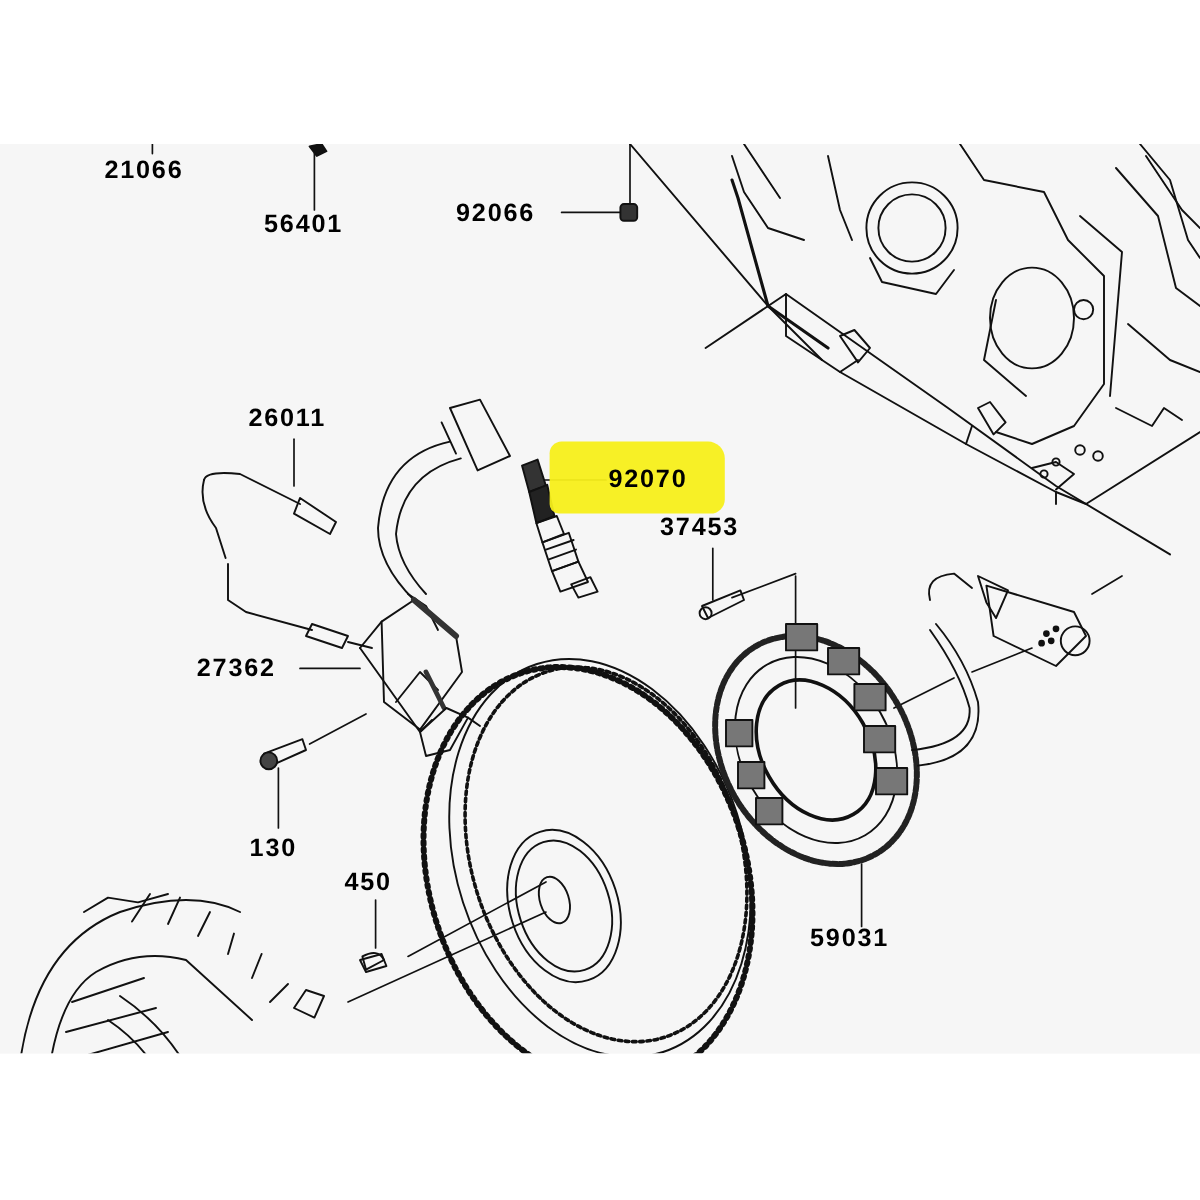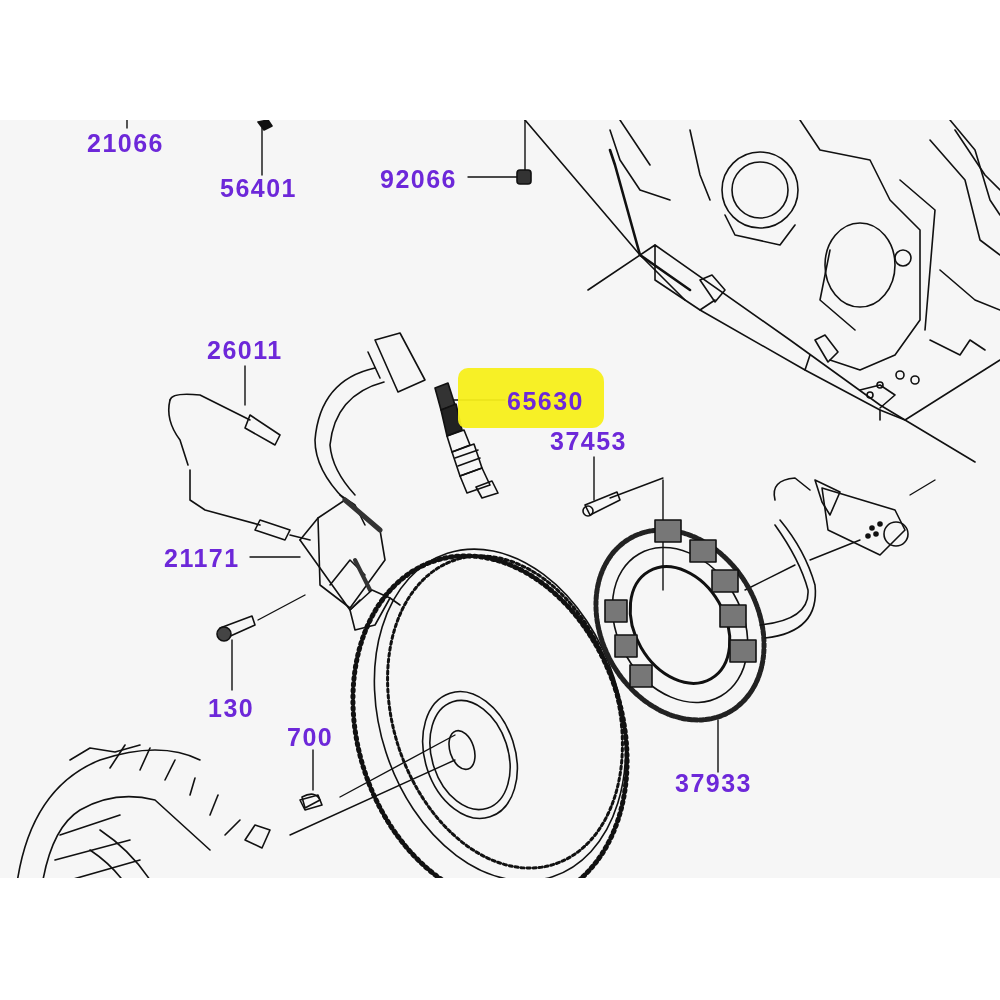--- a/index.html
+++ b/index.html
@@ -1,21 +1,21 @@
 <!DOCTYPE html>
 <html><head>
 <meta charset="utf-8">
 <style>
   html, body { margin: 0; padding: 0; background: #ffffff; }
   body { width: 1000px; height: 1000px; position: relative; overflow: hidden;
          font-family: "Liberation Sans", "DejaVu Sans", sans-serif; }
   .panel { position: absolute; left: 0; top: 120px; width: 1000px; height: 758px;
            background: #f6f6f6; overflow: hidden; }
   .drawing { position: absolute; left: 0; top: 0; }
-  .label { position: absolute; font-weight: bold; font-size: 25px; color: #6d28d9;
+  .label { position: absolute; font-weight: bold; font-size: 21px; color: #000000;
            letter-spacing: 1.5px; line-height: 1; white-space: nowrap; }
   .highlight { position: absolute; background: #f7ef1a; border-radius: 10px 14px 12px 8px;
                opacity: 0.95; }
 </style>
 </head>
 <body>
 
 <div class="panel">
 
   <svg class="drawing" width="1000" height="758" viewBox="0 120 1000 758" fill="none" stroke="#111" stroke-width="1.6" stroke-linejoin="round" stroke-linecap="round">
@@ -174,20 +174,20 @@
       <path d="M245 840 L255 825 L270 830 L262 848 Z"></path>
     </g>
   </svg>
 
   <div class="highlight" style="left:458px; top:248px; width:146px; height:60px;"></div>
 
   <div class="label" style="left:87px; top:11px;">21066</div>
   <div class="label" style="left:220px; top:56px;">56401</div>
   <div class="label" style="left:380px; top:47px;">92066</div>
   <div class="label" style="left:207px; top:218px;">26011</div>
-  <div class="label" style="left:507px; top:269px;">65630</div>
+  <div class="label" style="left:507px; top:269px;">92070</div>
   <div class="label" style="left:550px; top:309px;">37453</div>
-  <div class="label" style="left:164px; top:426px;">21171</div>
+  <div class="label" style="left:164px; top:426px;">27362</div>
   <div class="label" style="left:208px; top:576px;text-align:right;">130</div>
-  <div class="label" style="left:287px; top:605px;">700</div>
-  <div class="label" style="left:675px; top:651px;">37933</div>
+  <div class="label" style="left:287px; top:605px;">450</div>
+  <div class="label" style="left:675px; top:651px;">59031</div>
 
 </div>
 
 </body></html>

